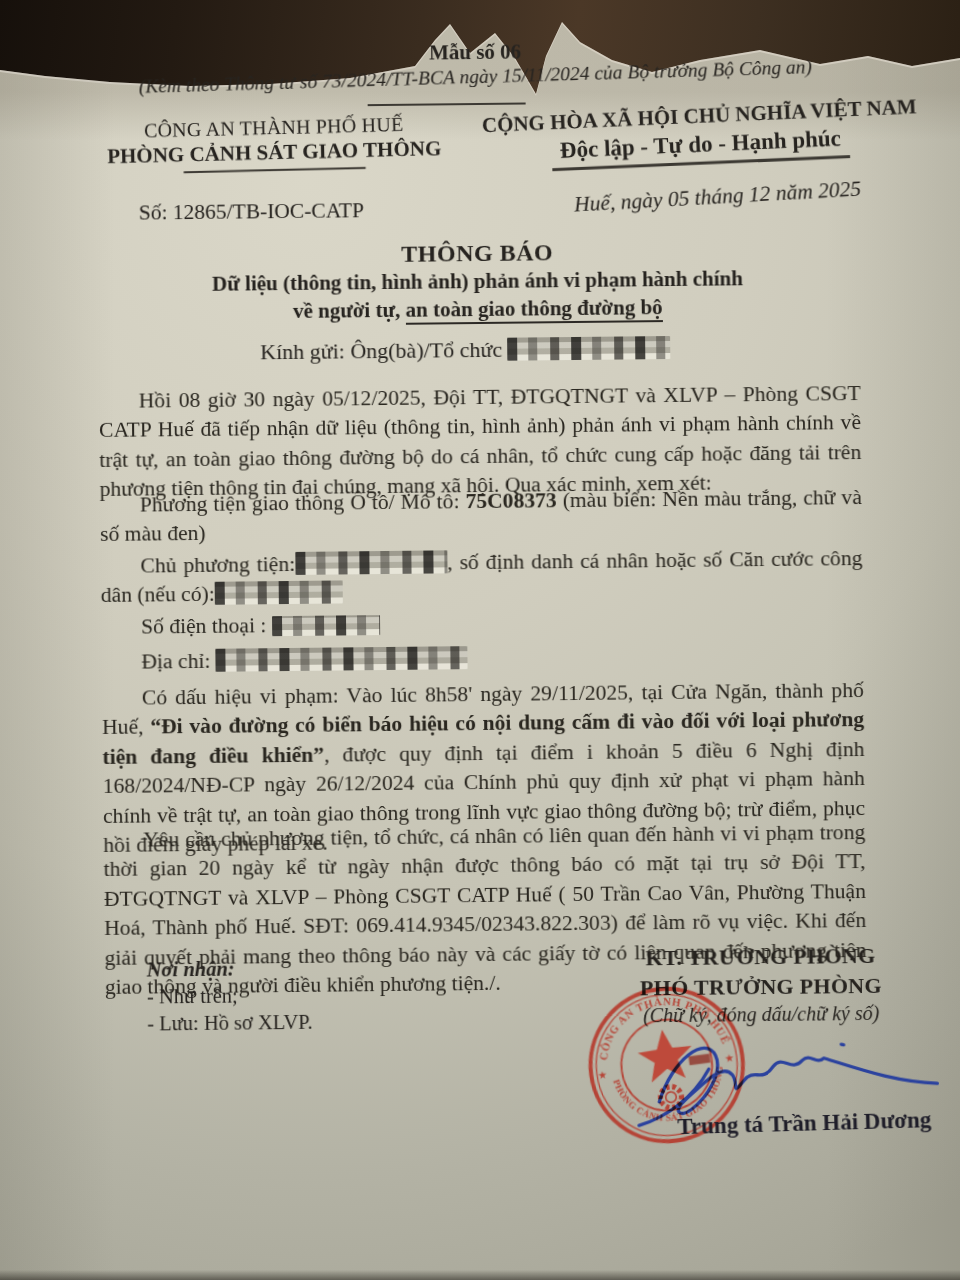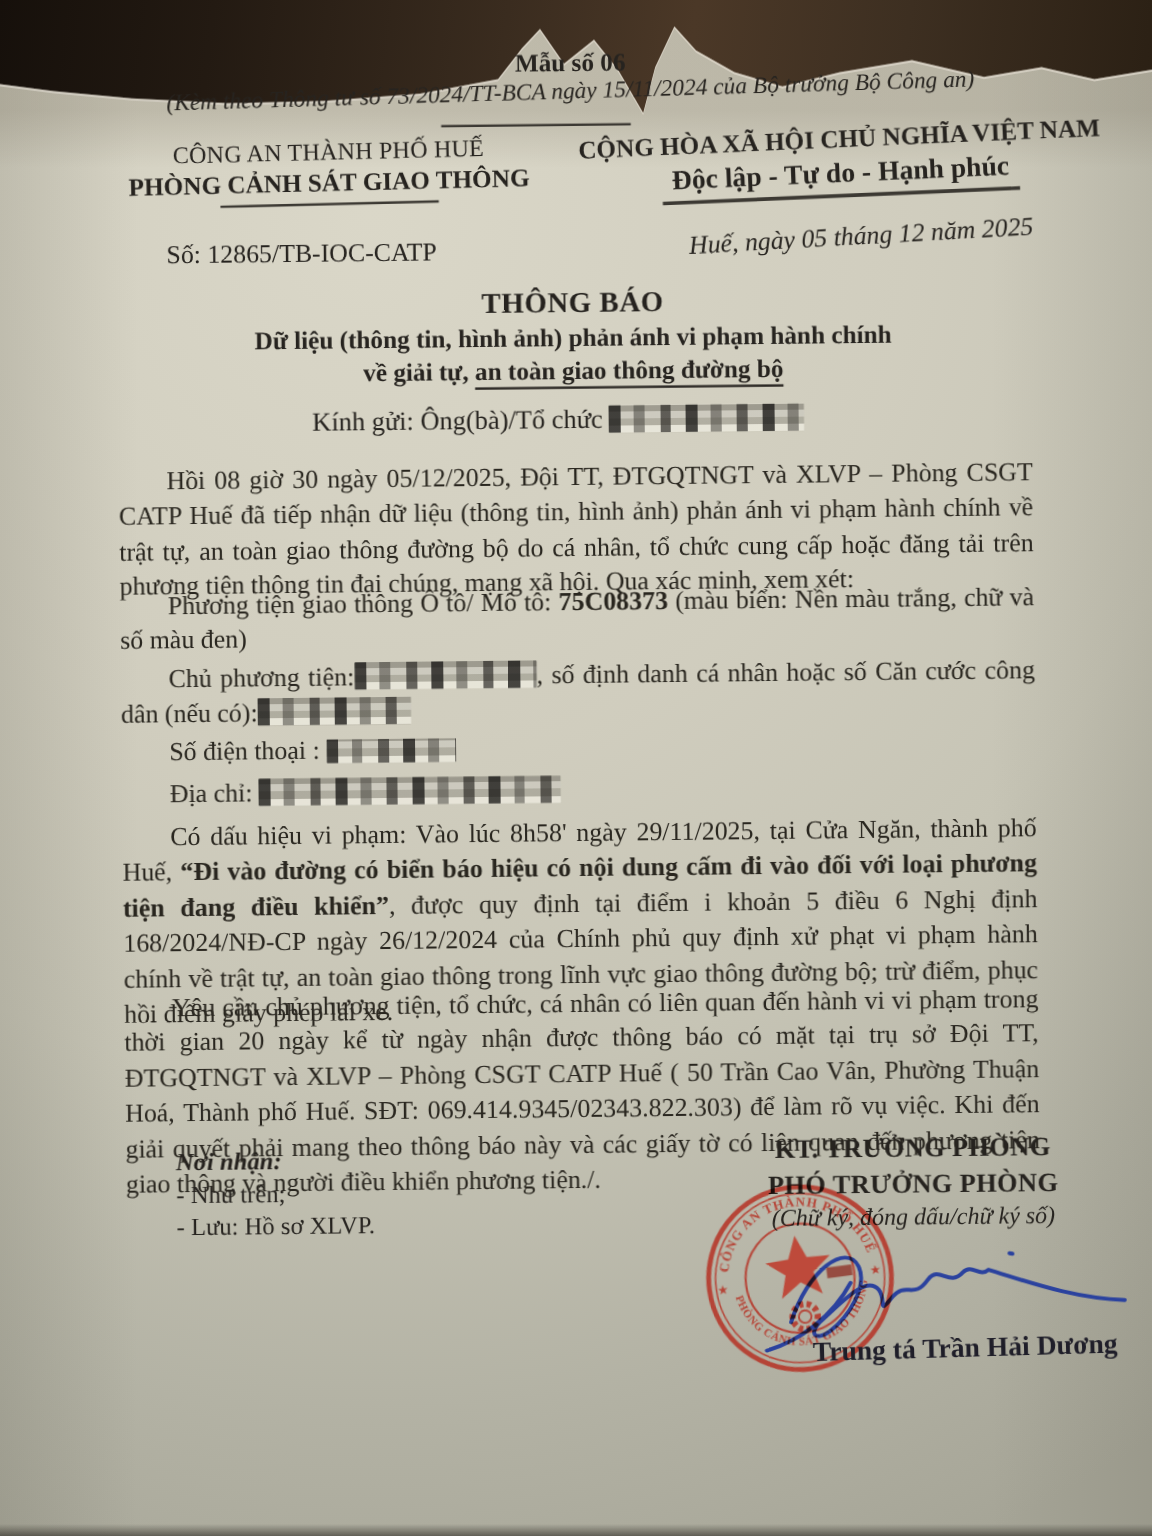--- a/index.html
+++ b/index.html
@@ -128,21 +128,21 @@
     <div class="nat-l1">CỘNG HÒA XÃ HỘI CHỦ NGHĨA VIỆT NAM</div>
     <div class="nat-l2">Độc lập - Tự do - Hạnh phúc</div>
     <div class="rule nat-rule"></div>
   </div>
 
   <div class="abs doc-no">Số: 12865/TB-IOC-CATP</div>
   <div class="abs place-date">Huế, ngày 05 tháng 12 năm 2025</div>
 
   <div class="abs ctr doc-title b">THÔNG BÁO</div>
   <div class="abs ctr doc-sub1 b">Dữ liệu (thông tin, hình ảnh) phản ánh vi phạm hành chính</div>
-  <div class="abs ctr doc-sub2 b"><span>về giải tự, </span><span class="u-part">an toàn giao thông đường bộ</span></div>
+  <div class="abs ctr doc-sub2 b"><span>về người tự, </span><span class="u-part">an toàn giao thông đường bộ</span></div>
 
   <div class="abs kinh-gui">
     <span>Kính gửi: Ông(bà)/Tổ chức</span>
     <span class="redact" style="width:163px;"></span>
   </div>
 
   <div class="abs p p1">Hồi 08 giờ 30 ngày 05/12/2025, Đội TT, ĐTGQTNGT và XLVP – Phòng CSGT CATP Huế  đã tiếp nhận dữ liệu (thông tin, hình ảnh) phản ánh vi phạm hành chính về trật tự, an toàn giao thông đường bộ do cá nhân, tổ chức cung cấp hoặc đăng tải trên phương tiện thông tin đại chúng, mạng xã hội. Qua xác minh, xem xét:</div>
 
   <div class="abs p p2">
     <span>Phương tiện giao thông Ô tô/ Mô tô: </span><span class="b">75C08373</span><span> (màu biển: Nền màu trắng, chữ và số màu đen)</span>

